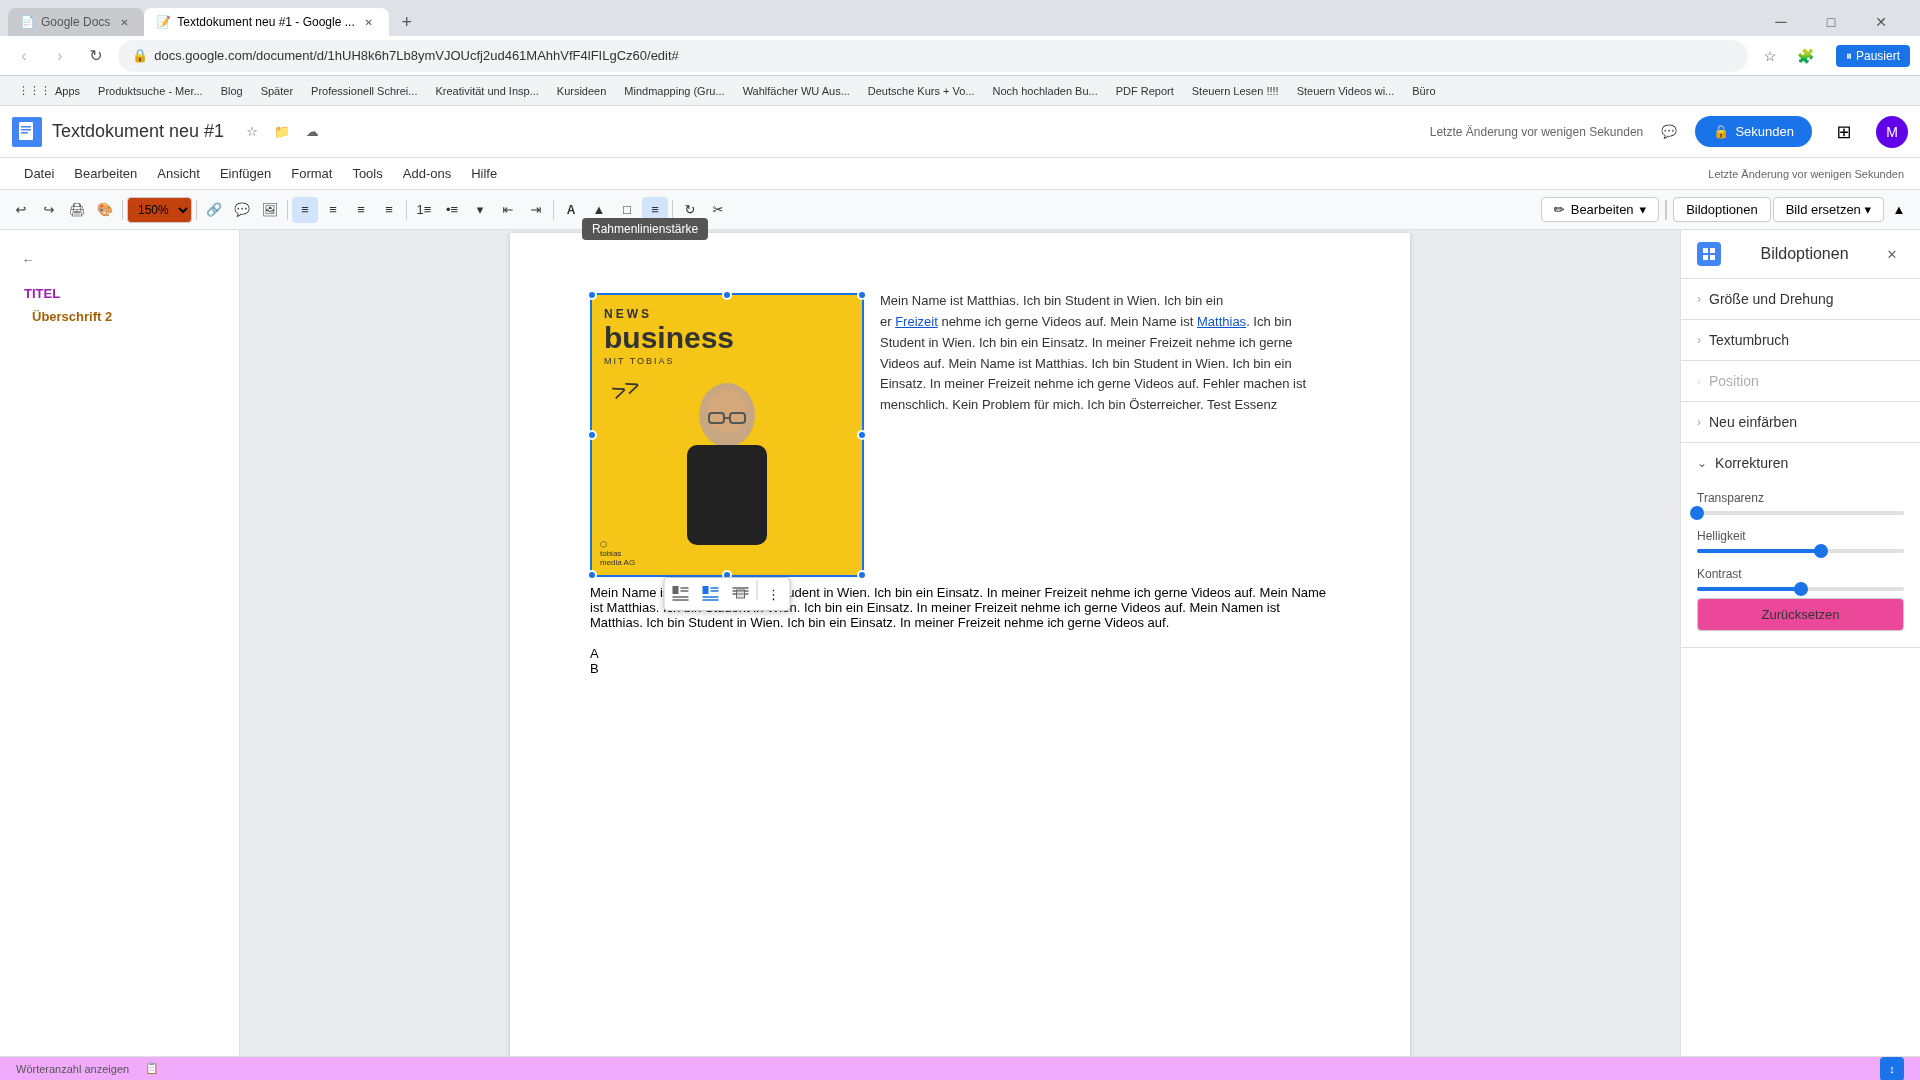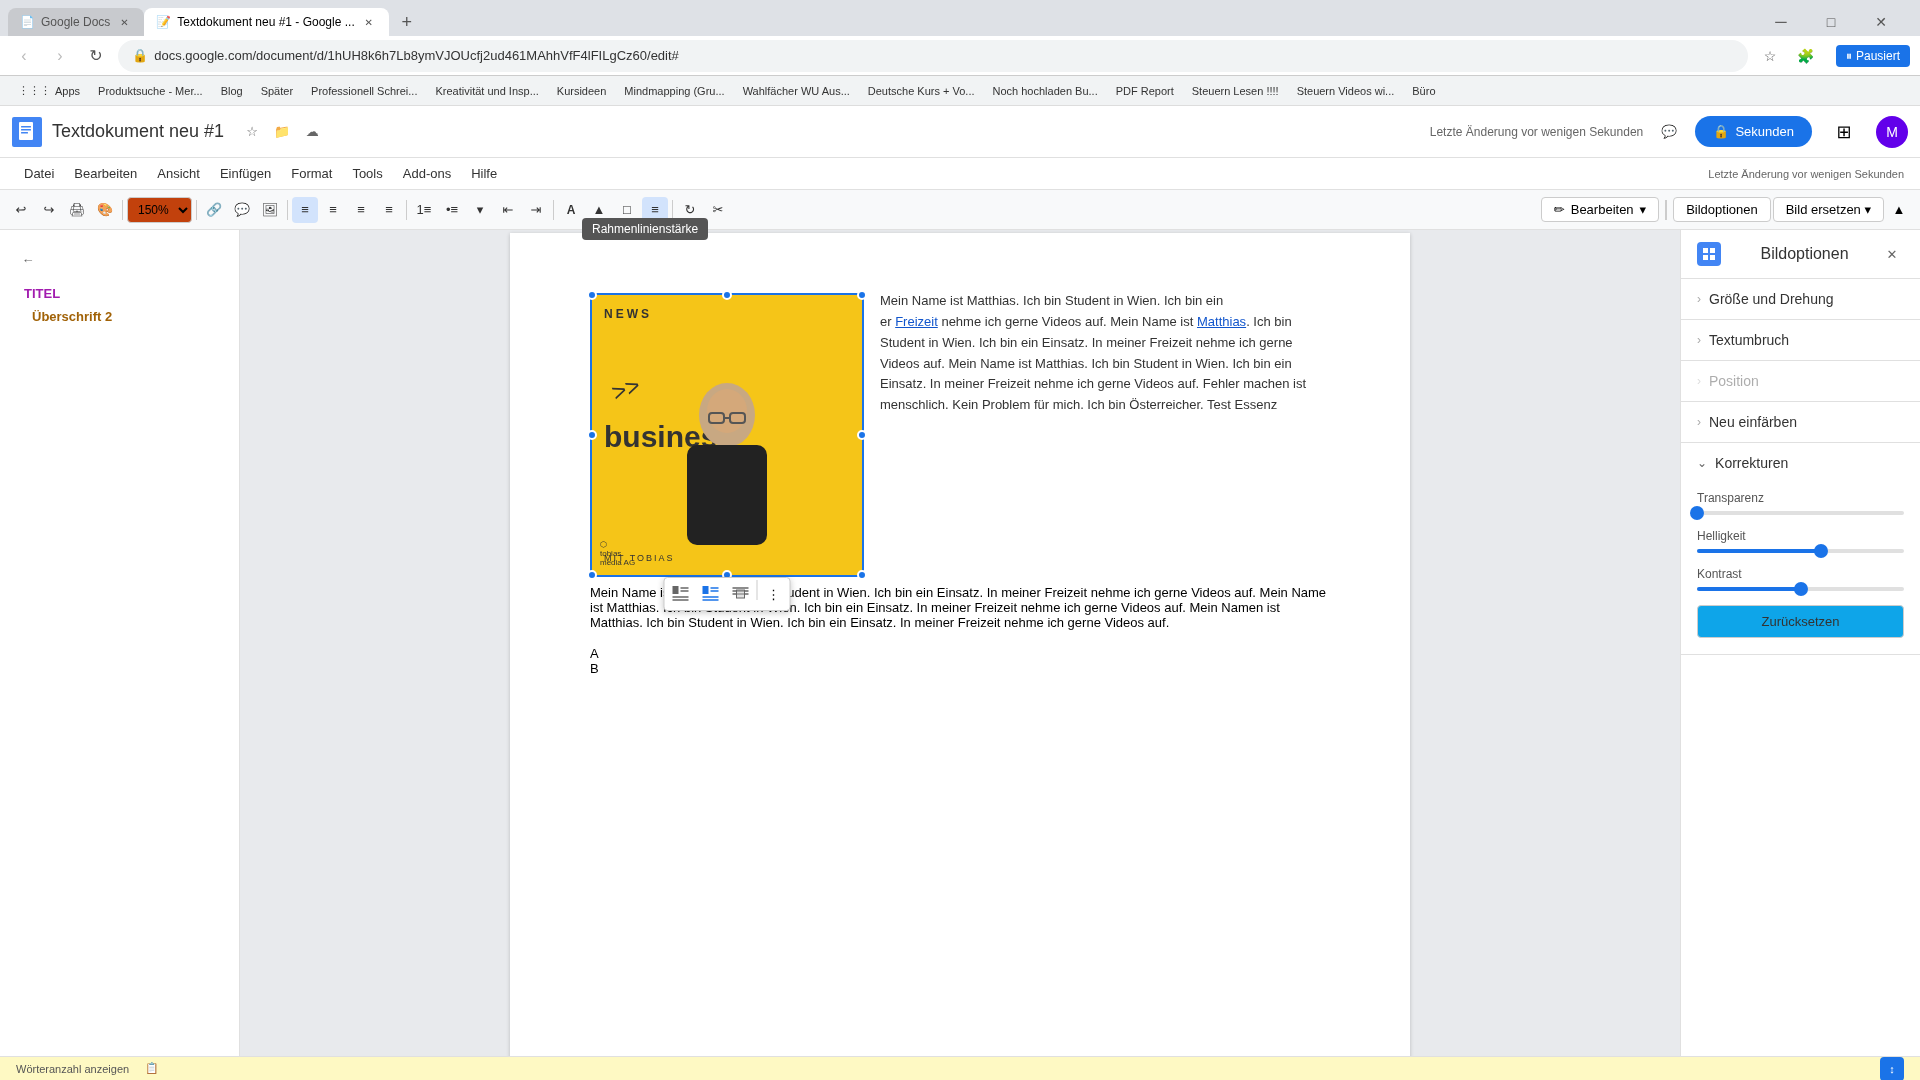--- a/index.html
+++ b/index.html
@@ -92,30 +92,30 @@
     .panel-section-header { display: flex; align-items: center; padding: 12px 16px; cursor: pointer; }
     .panel-section-title { font-size: 14px; color: #333; flex: 1; }
     .panel-chevron { font-size: 12px; color: #666; margin-right: 8px; }
     .panel-chevron-right { font-size: 12px; color: #aaa; margin-right: 8px; }
 
     .panel-section.open .panel-content { display: block; }
     .panel-content { padding: 8px 16px 16px; }
     .slider-track { flex: 1; height: 4px; background: #e0e0e0; border-radius: 2px; position: relative; cursor: pointer; }
     .slider-fill { height: 100%; background: #1a73e8; border-radius: 2px; }
     .slider-thumb { width: 14px; height: 14px; background: #1a73e8; border-radius: 50%; position: absolute; top: -5px; cursor: grab; }
-    .reset-btn { width: 100%; padding: 8px; border: 1px solid #ccc; background: #0ea5e9; border-radius: 4px; font-size: 13px; cursor: pointer; color: #333; margin-top: 8px; }
+    .reset-btn { width: 100%; padding: 8px; border: 1px solid #ccc; background: #ec4899; border-radius: 4px; font-size: 13px; cursor: pointer; color: #333; margin-top: 1px; }
 
     
     .bearbeiten-btn { display: flex; align-items: center; gap: 6px; padding: 4px 12px; border: 1px solid #ccc; border-radius: 4px; cursor: pointer; font-size: 13px; background: #fff; }
 
     
-    .image-mock { width: 270px; height: 280px; background: #f5c518; position: relative; overflow: hidden; display: flex; flex-direction: column; justify-content: space-between; padding: 12px; }
-
-    
-    .status-bar { height: 24px; background: #fef9c3; border-top: 1px solid #e0e0e0; display: flex; align-items: center; padding: 0 16px; font-size: 11px; color: #555; gap: 16px; }
+    .image-mock { width: 270px; height: 280px; background: #f5c518; position: relative; overflow: hidden; display: flex; flex-direction: column; justify-content: flex-start; padding: 12px; }
+
+    
+    .status-bar { height: 24px; background: #f0abfc; border-top: 1px solid #e0e0e0; display: flex; align-items: center; padding: 0 16px; font-size: 11px; color: #555; gap: 16px; }
 
     .pause-btn { background: #1a73e8; color: white; padding: 4px 10px; border-radius: 4px; font-size: 12px; display: flex; align-items: center; gap: 4px; cursor: pointer; }
   </style>
 </head>
 <body>
 
 <div>
 
   <div class="tab-bar">
     <div class="tab inactive">

